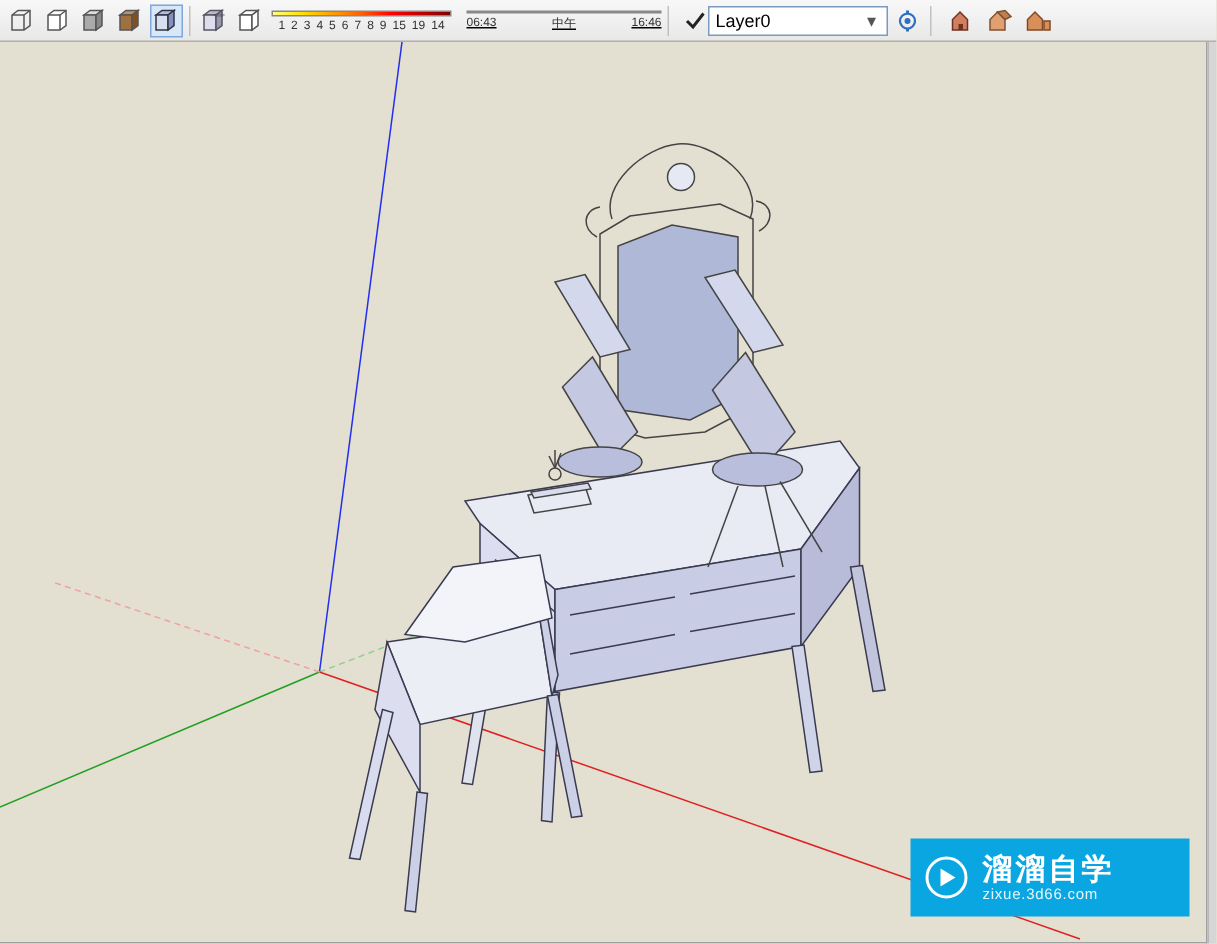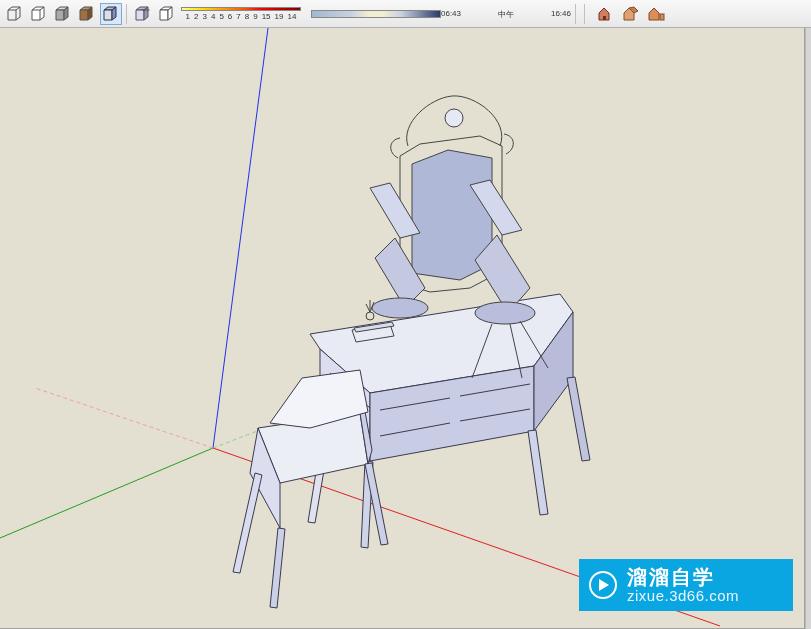--- a/index.html
+++ b/index.html
@@ -51,22 +51,23 @@
   .gnums {
     display: flex;
     font-size: 8px;
     color: #333;
     gap: 4px;
     margin-top: 1px;
   }
   .time-bar {
     height: 14px;
     display: flex;
-    flex-direction: row;
-    align-items: center;
+    flex-direction: column;
+    align-items: center;
+    text-decoration: underline;
   }
   .tbar2 {
     height: 8px;
     background: linear-gradient(to right,#a0b8d0,#c8d0e0 30%,#f0f0d0 45%,#f0f0d0 55%,#c8d0e0 70%,#2a3a6a);
     border: 1px solid #888;
     width: 130px;
   }
   .tlabels {
     display: flex;
     font-size: 8px;
@@ -114,41 +115,41 @@
     bottom: 0;
     width: 6px;
     background: #d6d6d6;
     border-left: 1px solid #b8b8b8;
   }
 
   .watermark {
     position: absolute;
     right: 18px;
     bottom: 18px;
-    width: 214px;
+    width: 186px;
     height: 52px;
     background: #0aa6e2;
     display: flex;
     align-items: center;
     color: #fff;
     z-index: 5;
   }
   .wm-icon {
     width: 48px;
     display: flex;
     align-items: center;
     justify-content: center;
   }
   .wm-text {
     display: flex;
     flex-direction: column;
     line-height: 1.1;
   }
   .wm-main { font-size: 20px; font-weight: 600; letter-spacing: 2px; }
-  .wm-sub { font-size: 15px; letter-spacing: 0.5px; opacity: 0.9; }
+  .wm-sub { font-size: 10px; letter-spacing: 0.5px; opacity: 0.9; }
 </style>
 </head>
 <body>
 
 <div class="toolbar">
   <div class="tb-group">
     <div class="tb-btn">
       <svg width="18" height="16" viewBox="0 0 18 16">
           <polygon points="2,14 2,4 6,1 14,1 14,11 10,14" fill="none" stroke="#555" stroke-width="1"></polygon>
           <line x1="2" y1="4" x2="10" y2="4" stroke="#555"></line>
@@ -229,20 +230,39 @@
     <div class="tbar2"></div>
     <div class="tlabels">
       <span>06:43</span>
       <span>中午</span>
       <span>16:46</span>
     </div>
   </div>
 
   <div class="sep"></div>
 
+  <div class="layer-group">
+    <span class="check">
+      <svg width="14" height="14" viewBox="0 0 14 14">
+          <polyline points="2,7 6,11 13,2" fill="none" stroke="#222" stroke-width="2"></polyline>
+        </svg>
+    </span>
+    <div class="layer-select">
+      <span>Layer0</span>
+      <span class="arrow">▾</span>
+    </div>
+    <div class="tb-btn">
+      <svg width="16" height="16" viewBox="0 0 16 16">
+          <circle cx="8" cy="8" r="5" fill="none" stroke="#3070c0" stroke-width="1.5"></circle>
+          <circle cx="8" cy="8" r="2" fill="#3070c0"></circle>
+          <rect x="7" y="1" width="2" height="2" fill="#3070c0"></rect>
+          <rect x="7" y="13" width="2" height="2" fill="#3070c0"></rect>
+        </svg>
+    </div>
+  </div>
 
   <div class="sep"></div>
 
   <div class="house-icons">
     <div class="tb-btn">
       <svg width="18" height="16" viewBox="0 0 18 16">
           <polygon points="2,14 2,7 7,2 12,7 12,14" fill="#d08060" stroke="#703020"></polygon>
           <rect x="6" y="10" width="3" height="4" fill="#703020"></rect>
         </svg>
     </div>

